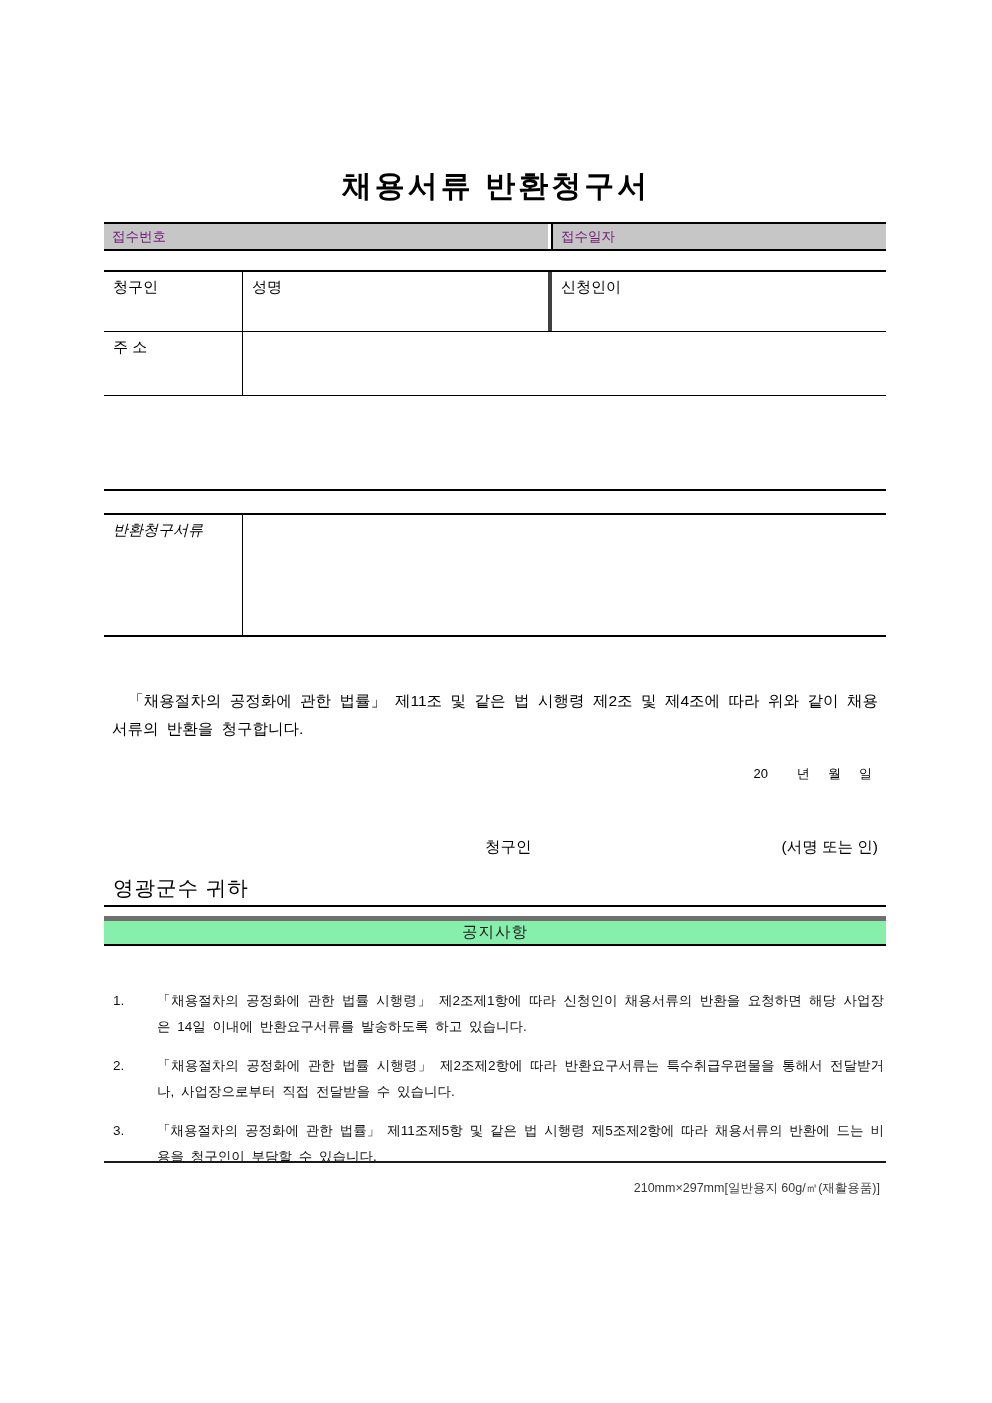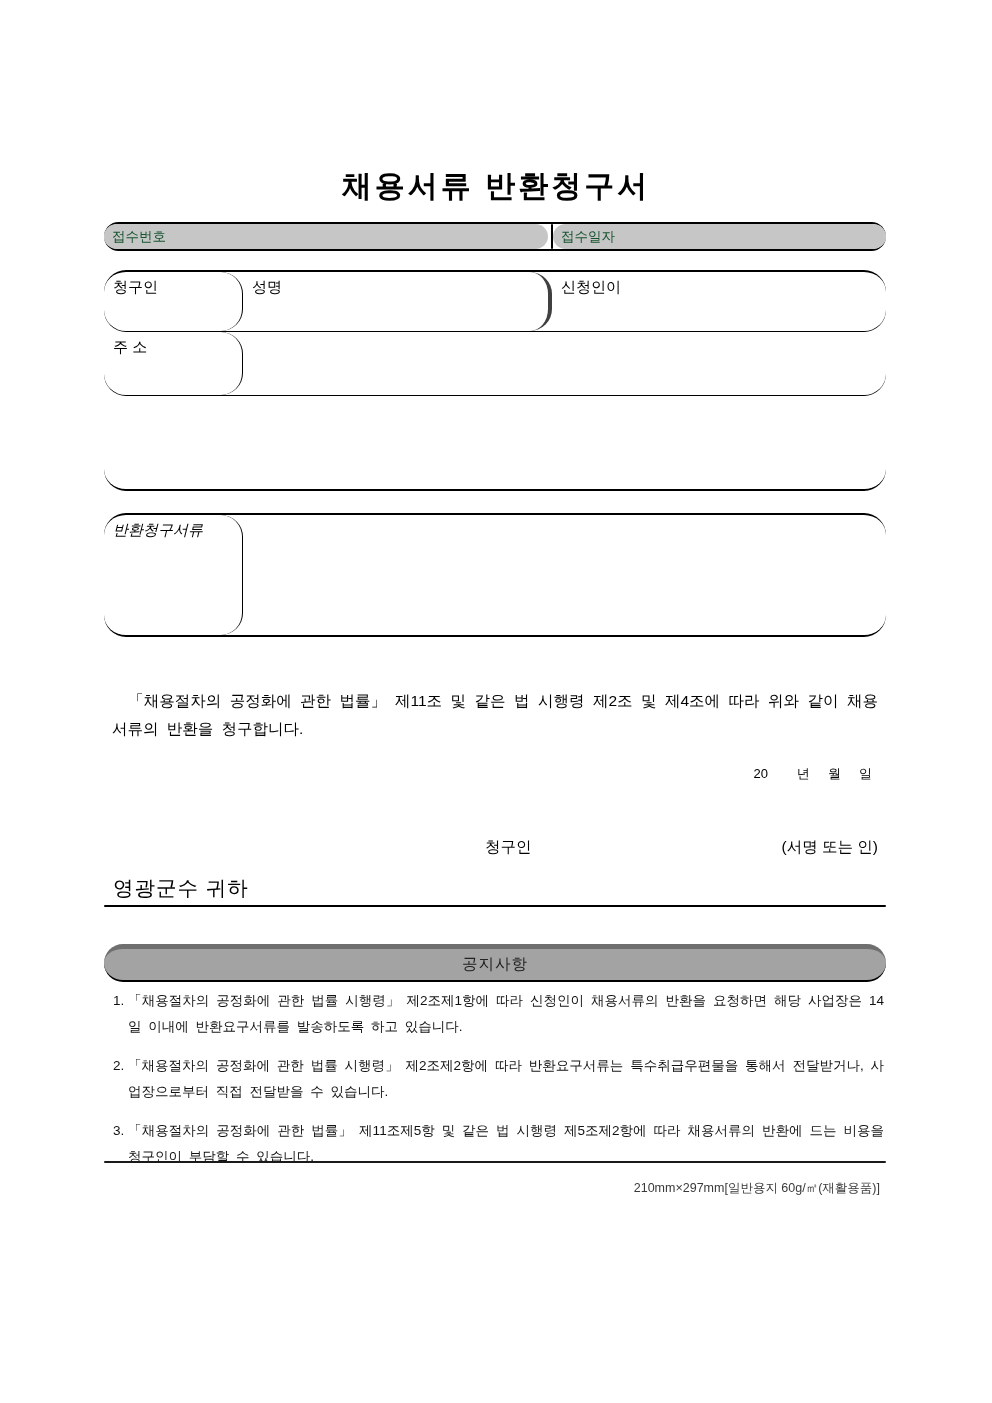--- a/index.html
+++ b/index.html
@@ -1,15 +1,15 @@
 <!DOCTYPE html>
 <html><head>
 <meta charset="utf-8">
 <style>
-  * { margin:0; padding:0; box-sizing:border-box;border-radius:22px; }
+  * { margin:0; padding:0; box-sizing:border-box; }
   html,body { background:#ffffff; }
   body {
     font-family: "Liberation Sans", "DejaVu Sans", sans-serif;
     color:#000;
   }
   .page {
     position:relative;
     width:992px; height:1403px;
     background:#ffffff;
     overflow:hidden;
@@ -22,21 +22,21 @@
     color:#000;
   }
   
   .receipt-strip {
     position:absolute; top:222px; left:104px; width:782px; height:29px;
     border-top:2px solid #000; border-bottom:2px solid #000;
     display:flex;
   }
   .receipt-cell {
     background:#c6c6c6;
-    font-size:13.5px; padding:4px 0 0 8px; color:#14532d;
+    font-size:13.5px; padding:4px 0 0 8px; color:#701a75;
   }
   .receipt-cell.left { width:444px; }
   .receipt-gap { width:3px; background:#ffffff; }
   .receipt-div { width:2px; background:#000; }
   .receipt-cell.right { flex:1; }
   
   .tbl {
     position:absolute; left:104px; width:782px;
     border-top:2px solid #000; border-bottom:2px solid #000;
     font-size:15px;
@@ -68,38 +68,38 @@
   .addressee {
     position:absolute; top:874px; left:113px;
     font-size:20.5px; letter-spacing:1px;
   }
   .rule-1 {
     position:absolute; top:905px; left:104px; width:782px; height:2px;
     background:#000;
   }
   
   .notice-banner {
-    position:absolute; top:916px; left:104px; width:782px; height:38px;
-    background:#a3a3a3;
+    position:absolute; top:916px; left:104px; width:782px; height:30px;
+    background:#86efac;
     border-top:5px solid #6f6f6f;
     border-bottom:2px solid #000;
     display:flex; align-items:center; justify-content:center;
-    font-size:15.5px; color:#222; letter-spacing:1px;margin-top:28px;
+    font-size:15.5px; color:#222; letter-spacing:1px;
   }
   
   .notice-list {
     position:absolute; top:988px; left:104px; width:782px;
     font-size:13.5px; color:#111;
   }
   .notice-item {
     display:flex; margin-bottom:13px;
     line-height:26px;
   }
   .notice-num { width:24px; flex:0 0 24px; padding-left:9px; }
-  .notice-text { flex:1; text-align:justify; word-spacing:3px; padding-right:2px; }
+  .notice-text { flex:1; text-align:justify; word-spacing:3px; padding-right:2px;margin-left:29px; }
   .rule-2 {
     position:absolute; top:1161px; left:104px; width:782px; height:2px;
     background:#1a1a1a;
   }
   .paper-spec {
     position:absolute; top:1180px; left:104px; width:782px;
     text-align:right; padding-right:6px;
     font-size:12.5px; color:#3a3a3a;
   }
 </style>

